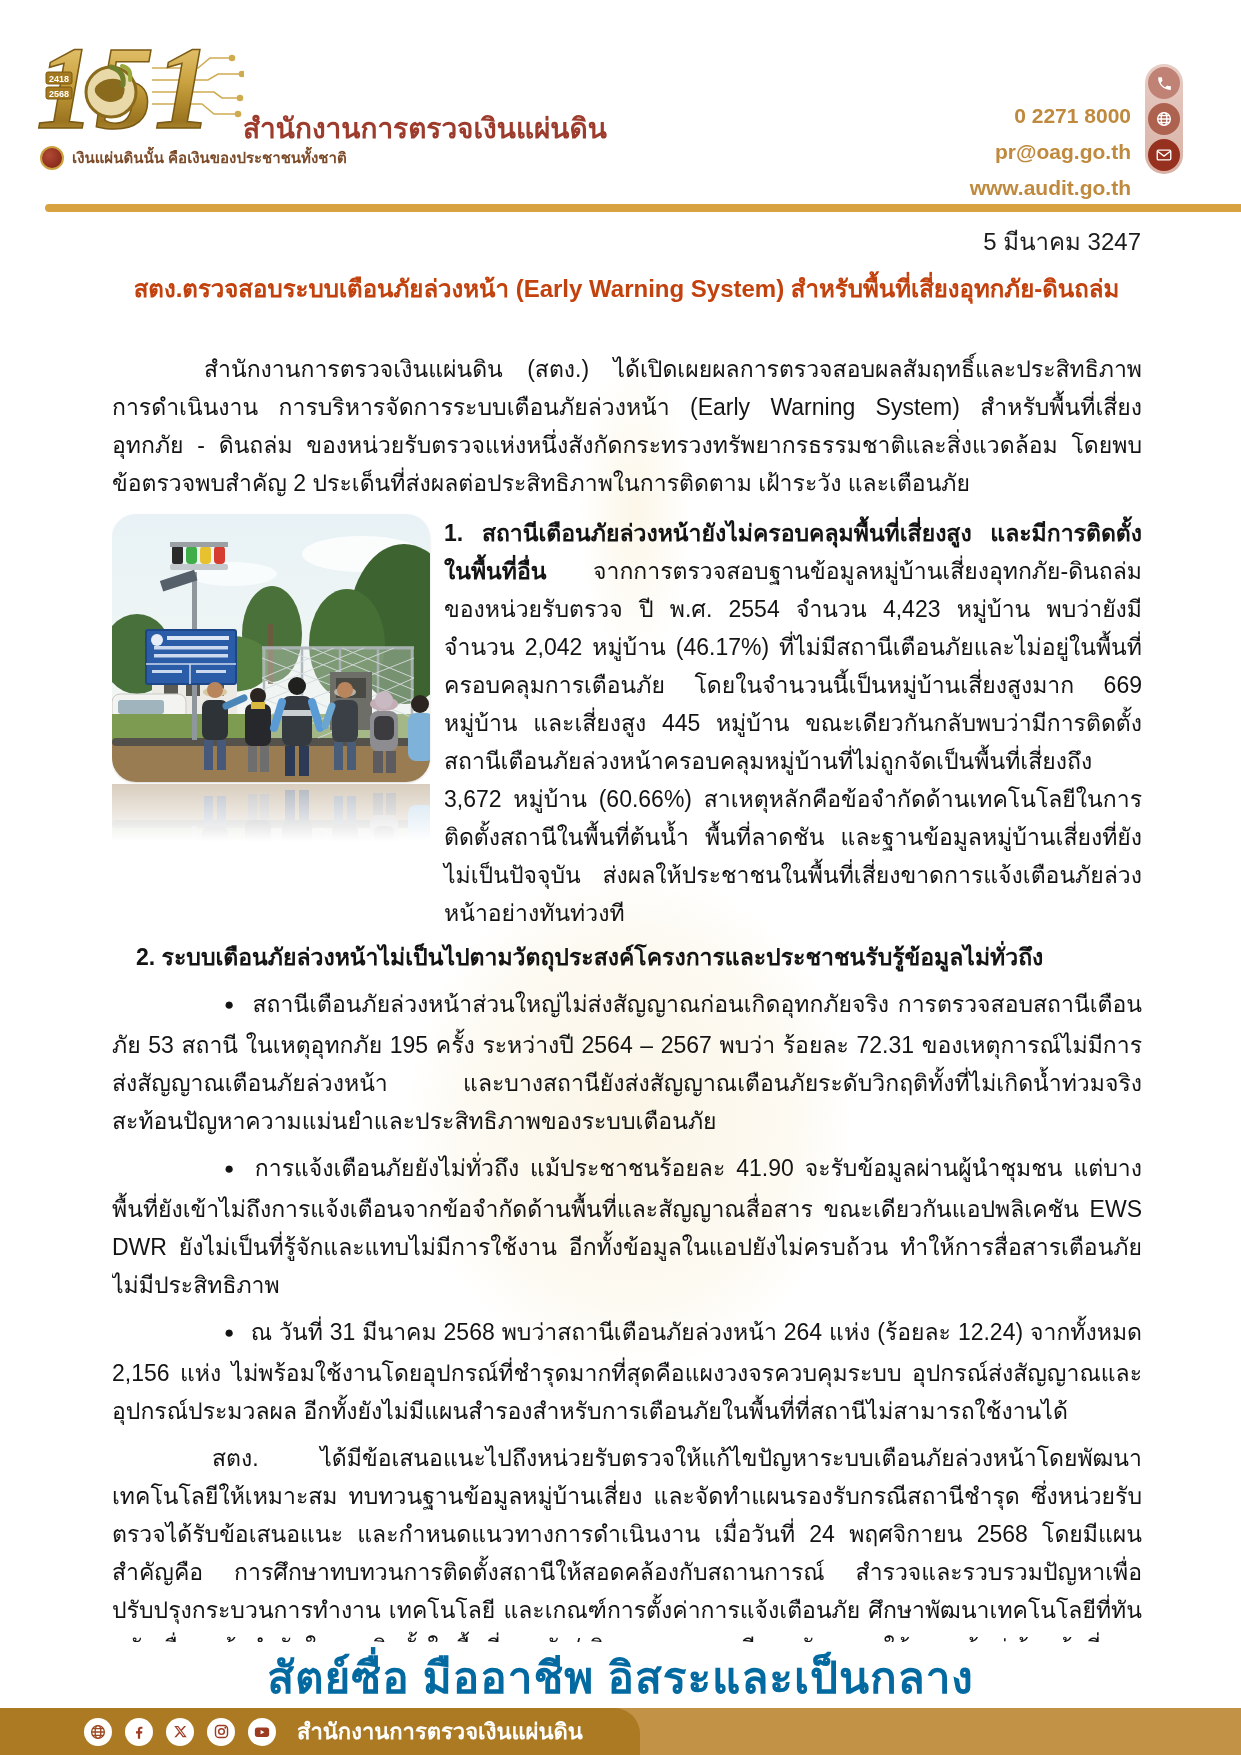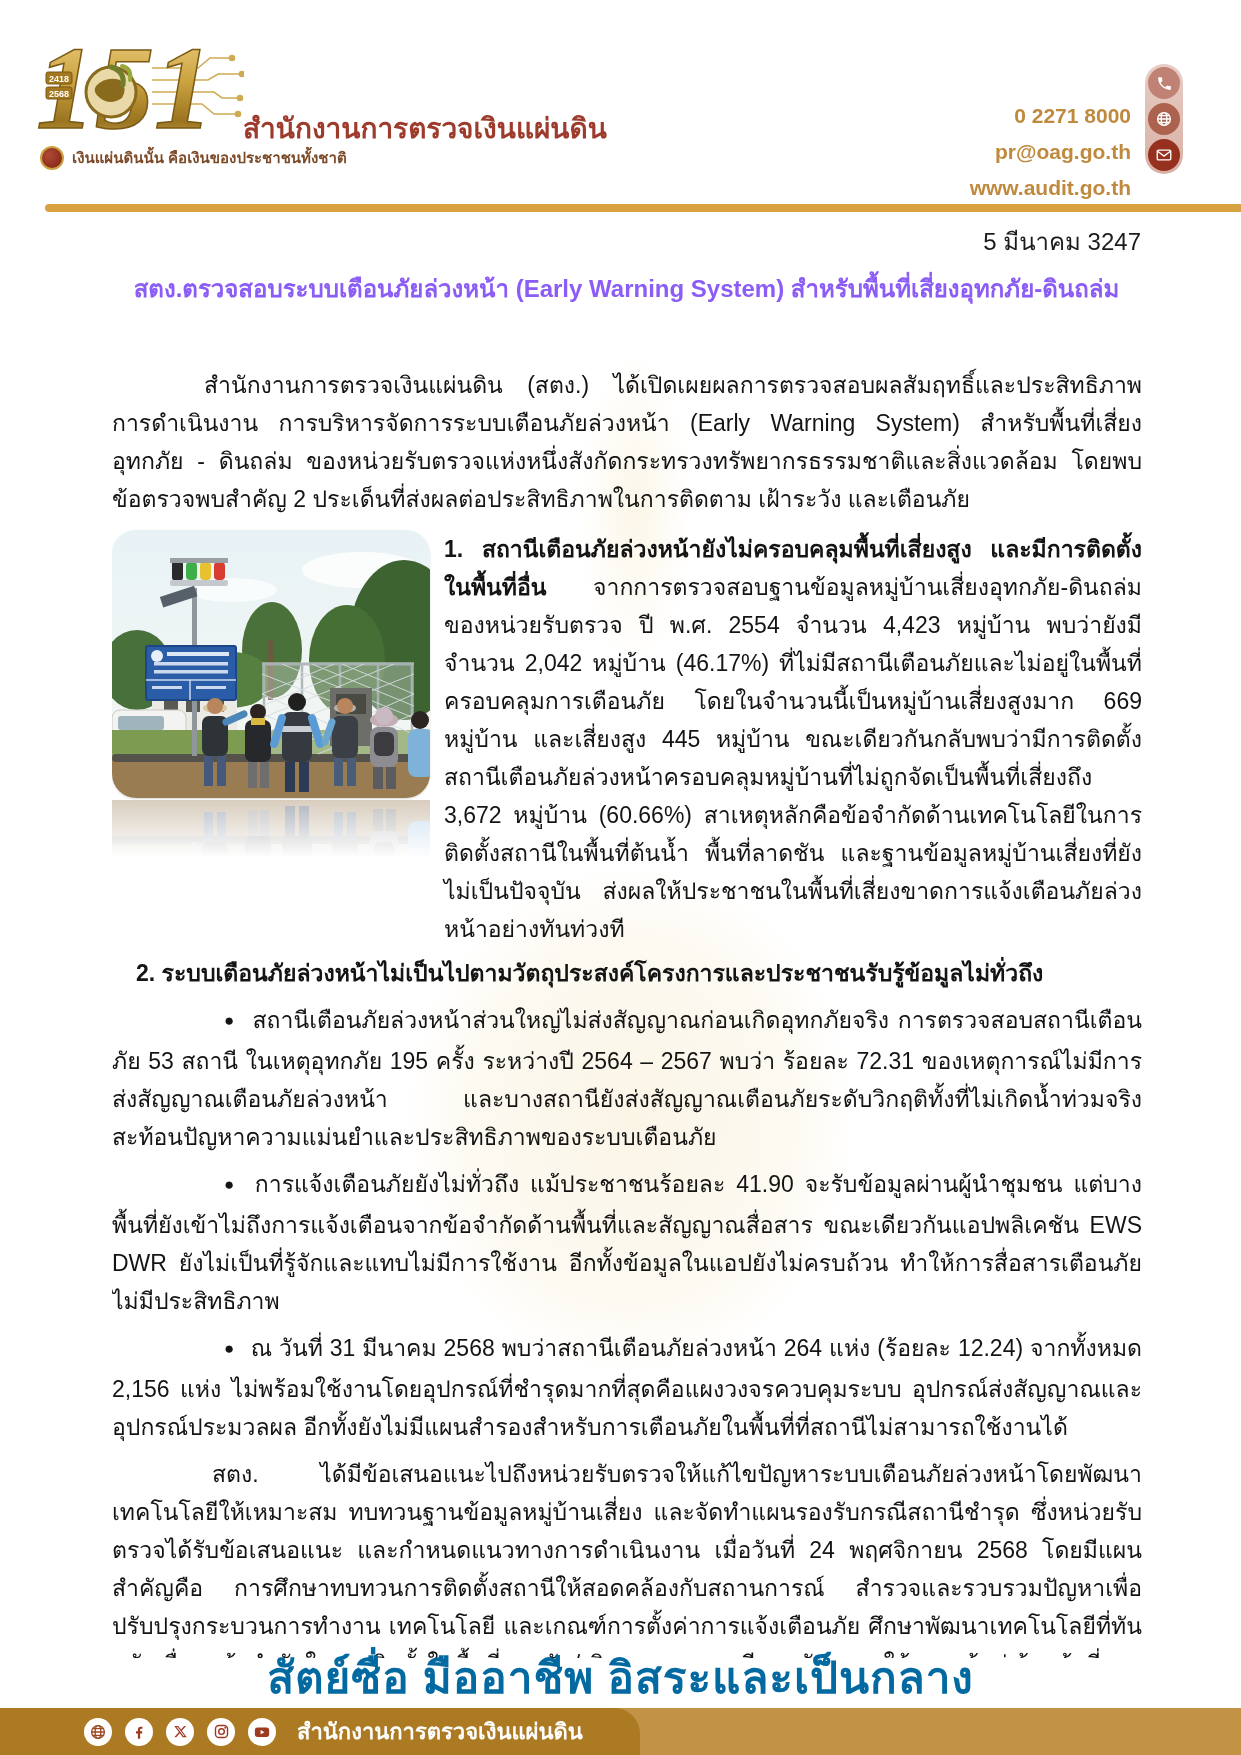--- a/index.html
+++ b/index.html
@@ -28,24 +28,24 @@
   .contact .c-line { display:block; color:#bf8a3e; font-size:21px; font-weight:bold; line-height:36px; text-decoration:none; }
   .capsule { position:absolute; right:58px; top:64px; width:38px; height:110px; border-radius:19px;
     background:linear-gradient(#e7cdc5,#d8b0a4); display:flex; flex-direction:column; align-items:center; justify-content:space-between; padding:3px 0; }
   .cap-ic { width:32px; height:32px; border-radius:50%; display:flex; align-items:center; justify-content:center; }
   .cap-phone { background:#c08274; } .cap-globe { background:#ad614f; } .cap-mail { background:#96301f; }
 
   .gold-rule { position:absolute; top:204px; left:45px; right:0; height:8px; background:#d9a240; border-radius:4px 0 0 4px; }
 
   
   .date-line { position:absolute; top:222px; right:100px; font-size:24px; color:#1c1c1c; }
-  .headline { position:absolute; top:268px; left:60px; right:48px; text-align:center; color:#8b5cf6; font-size:24px; font-weight:bold; line-height:42px; }
+  .headline { position:absolute; top:268px; left:60px; right:48px; text-align:center; color:#c2410c; font-size:24px; font-weight:bold; line-height:42px; }
 
   .body-text { position:absolute; top:350px; left:112px; width:1030px; height:1292px; overflow:hidden;
-    font-size:23px; line-height:38px; color:#141414; text-align:justify;margin-top:16px; }
+    font-size:23px; line-height:38px; color:#141414; text-align:justify; }
   .p-intro { text-indent:92px; }
   .cols { display:flex; gap:14px; margin-top:12px; }
   .photo-col { width:318px; flex:0 0 318px; }
   .photo-frame { width:318px; height:268px; border-radius:24px; overflow:hidden; box-shadow:0 1px 2px rgba(0,0,0,0.15); }
   .photo-frame svg { display:block; }
   .photo-reflect { position:relative; width:318px; height:62px; margin-top:2px; opacity:0.5; }
   .photo-reflect svg { display:block; }
   .reflect-fade { position:absolute; inset:0; background:linear-gradient(rgba(255,255,255,0.25), #ffffff 92%); }
   .text-col { flex:1; }
   .f2-title { font-weight:bold; margin:6px 0 0 24px; text-align:left; }

